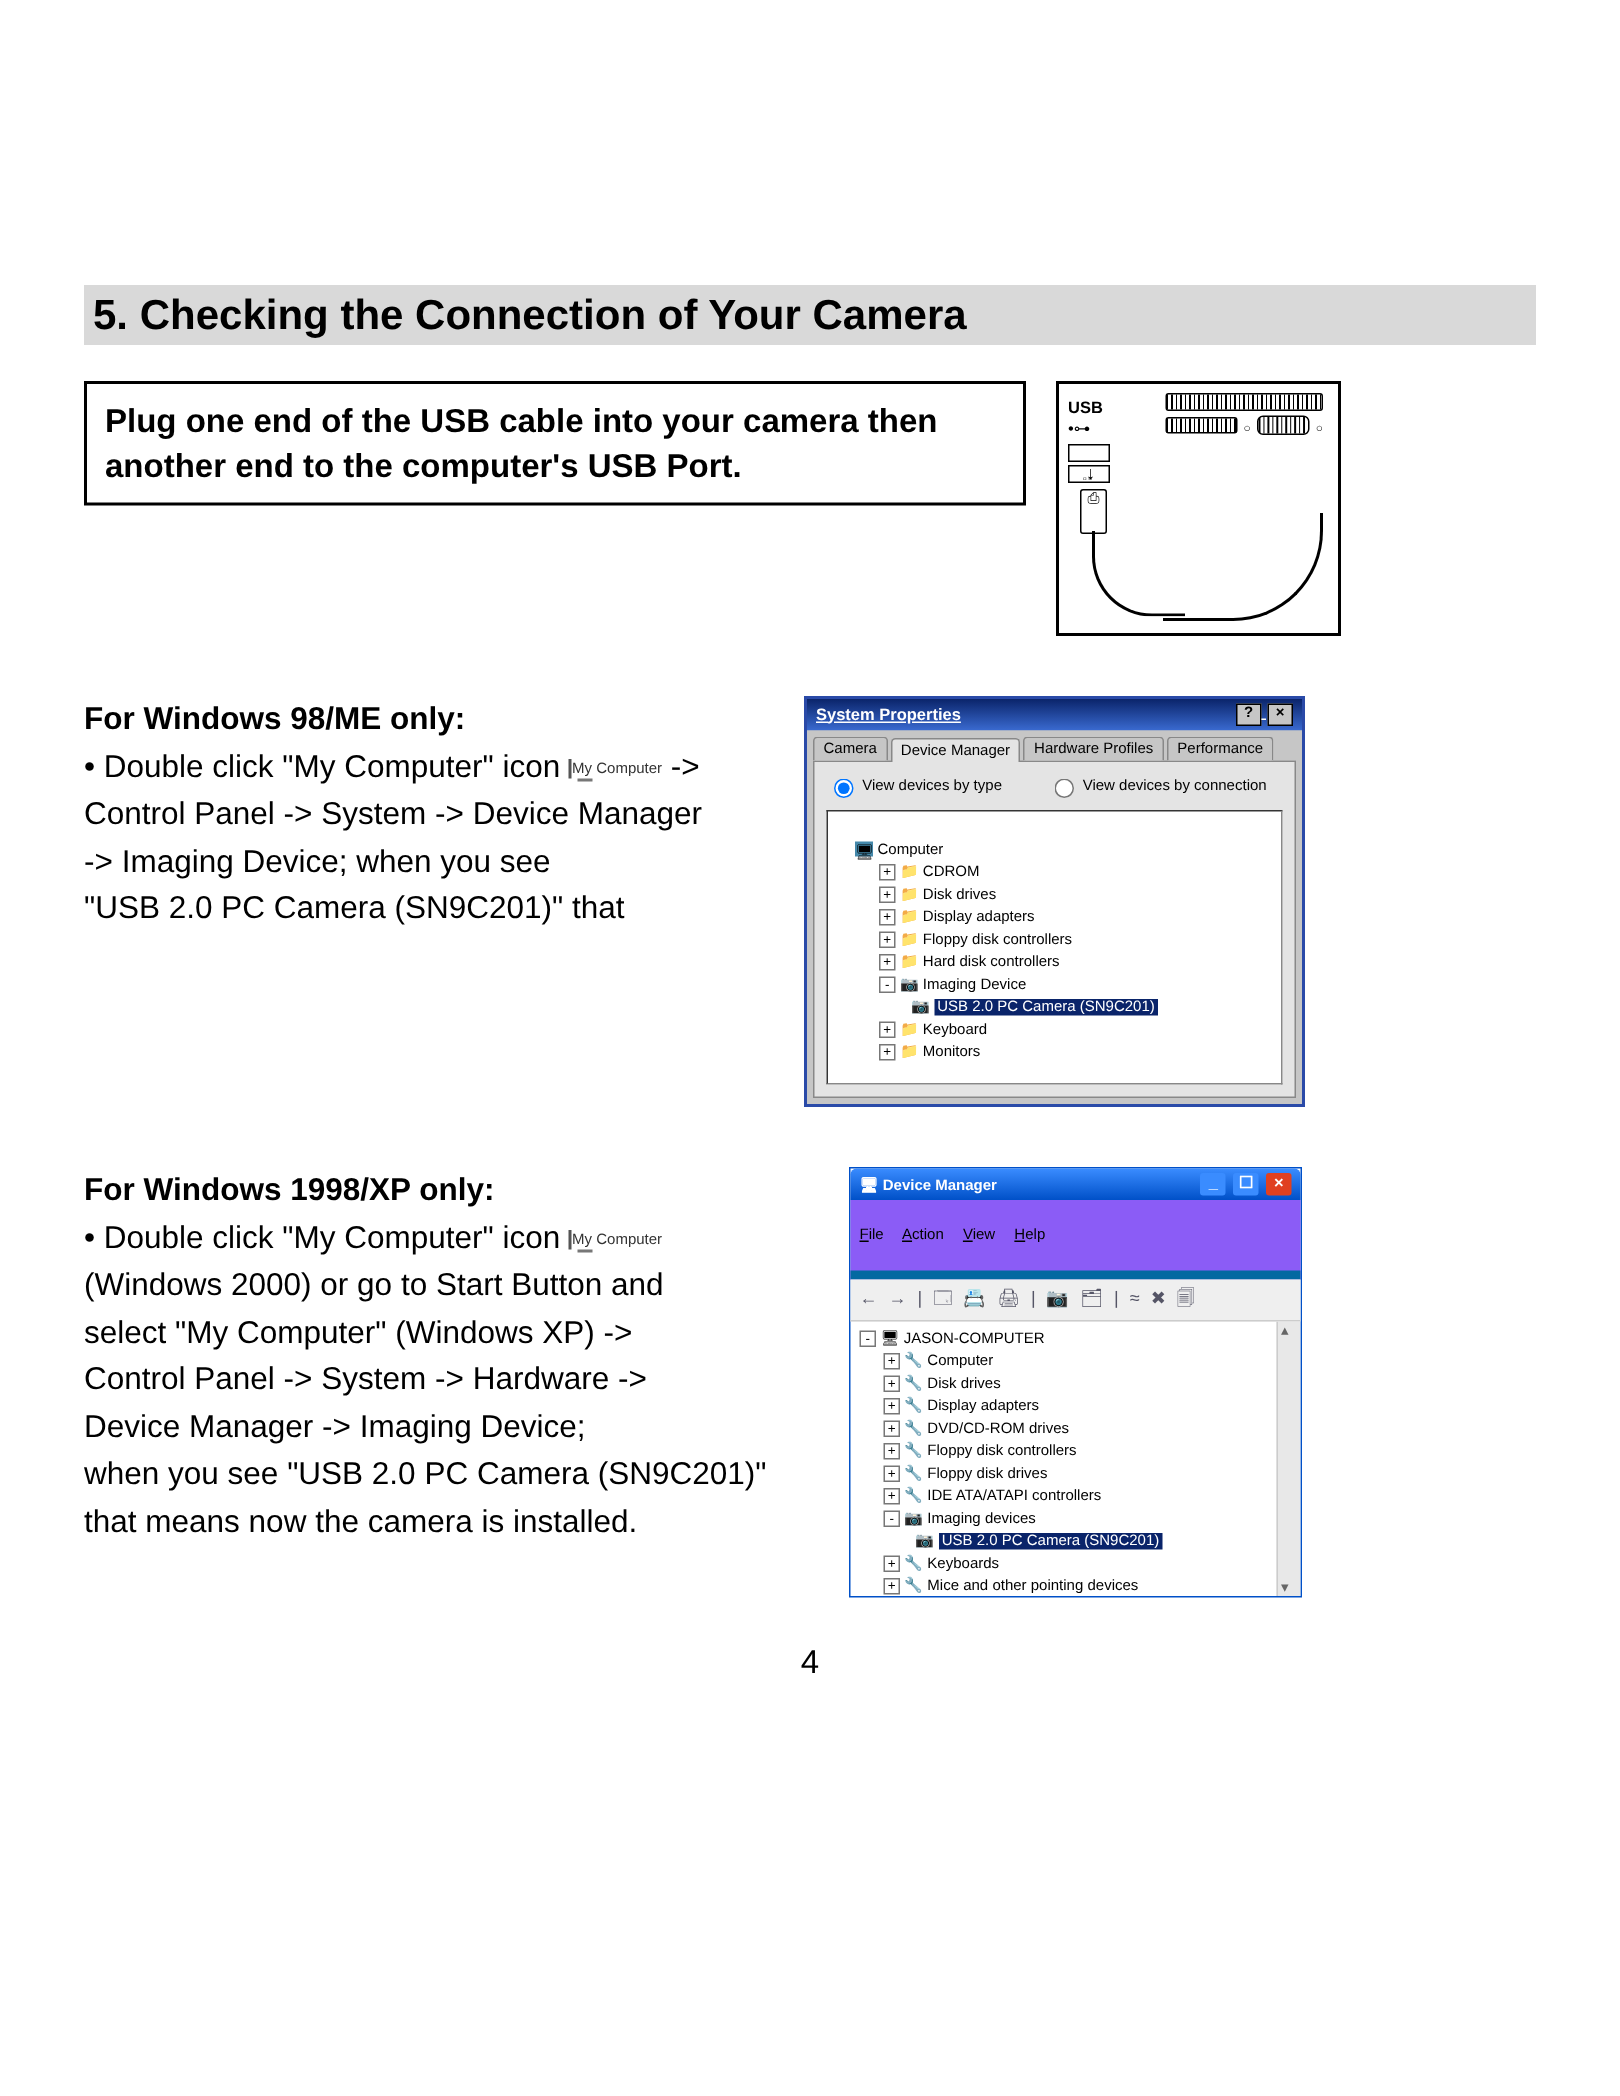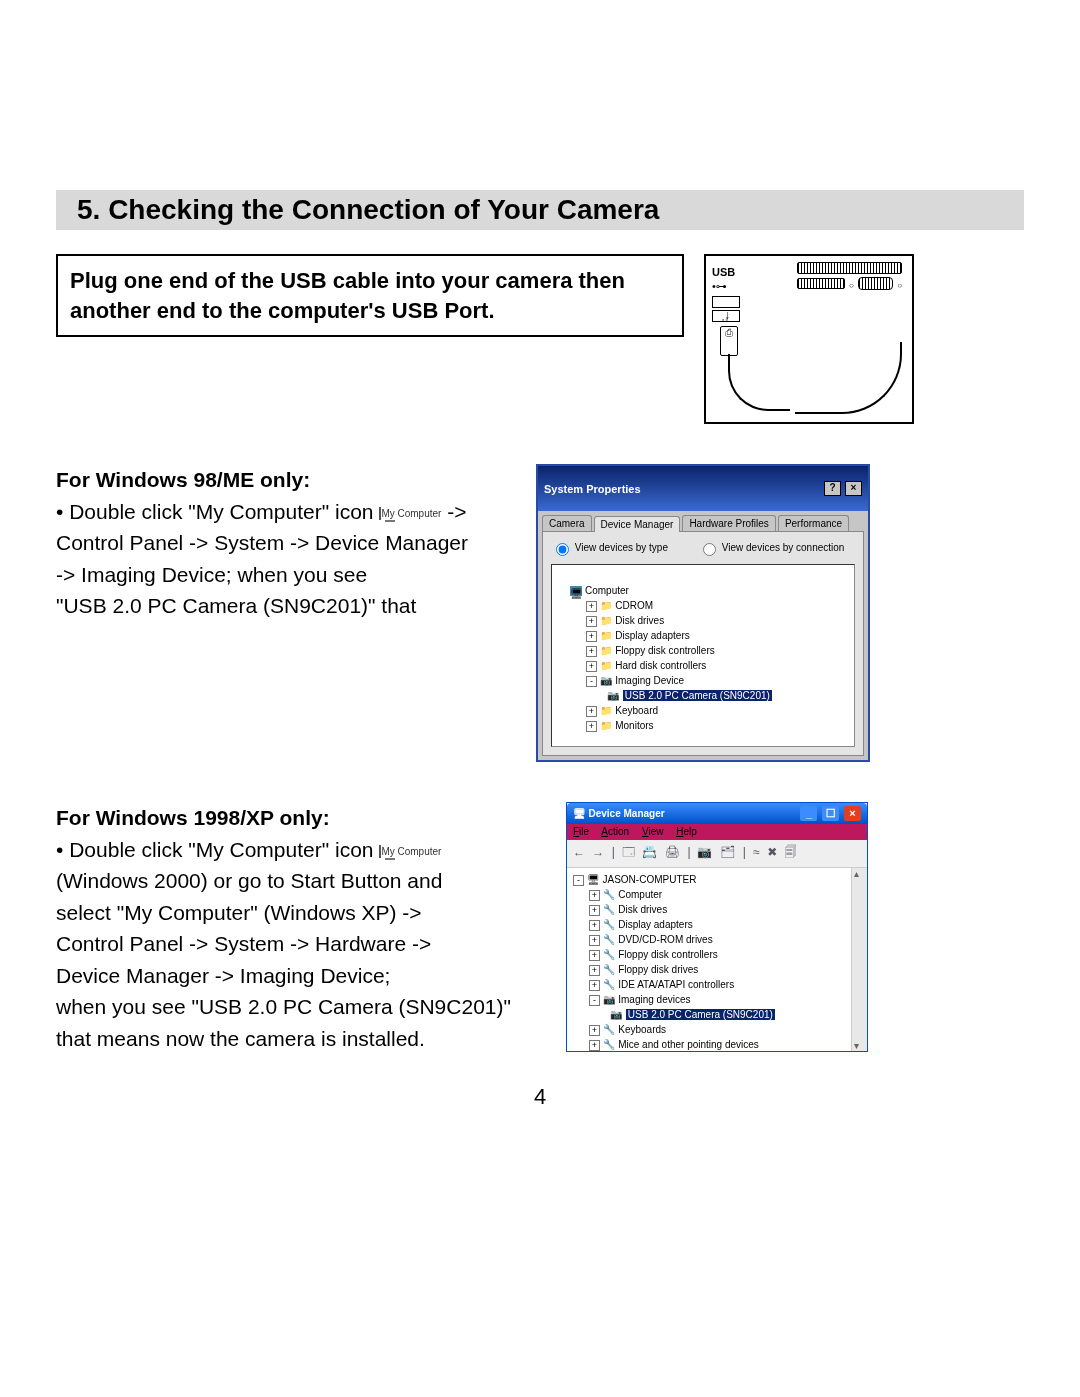--- a/index.html
+++ b/index.html
@@ -7,39 +7,39 @@
     margin: 0;
     padding: 50px 56px;
     width: 968px;
     color: #000;
     background: #fff;
   }
   h1.section-title {
     background: #d9d9d9;
     font-size: 28px;
     font-weight: bold;
-    padding: 4px 21px;
+    padding: 4px 6px;
     margin: 140px 0 24px 0;
   }
   .intro-row {
     display: flex;
     align-items: flex-start;
     gap: 20px;
   }
   .intro-box {
     border: 2px solid #000;
     padding: 10px 12px;
     font-size: 22px;
     font-weight: bold;
     line-height: 1.35;
     flex: 0 0 600px;
   }
   .diagram-box {
     border: 2px solid #000;
-    width: 210px;
+    width: 190px;
     height: 170px;
     padding: 6px;
     position: relative;
     box-sizing: border-box;
   }
   .diagram-usb-label {
     font-size: 11px;
     font-weight: bold;
   }
   .diagram-ports {
@@ -141,25 +141,26 @@
   .win98 {
     width: 330px;
     border: 2px solid #2a4aa8;
     background: #c6c6c6;
     font-size: 11px;
     position: relative;
   }
   .win98 .titlebar {
     background: linear-gradient(#0a246a,#3a6ad0);
     color: #fff;
-    padding: 15px 6px;
+    padding: 3px 6px;
     font-weight: bold;
     display: flex;
     justify-content: space-between;
     align-items: center;
+    text-decoration: underline;
   }
   .win98 .titlebar .btns span {
     display:inline-block; width:15px; height:13px; background:#c6c6c6; border:1px solid #000; color:#000; font-size:10px; line-height:12px; text-align:center; margin-left:1px;
   }
   .win98 .tabs {
     display:flex; padding: 4px 4px 0 4px; gap:2px;
     background:#c6c6c6;
   }
   .win98 .tab {
     background:#c6c6c6; border:1px solid #888; border-bottom:none;
@@ -190,21 +191,21 @@
     background: linear-gradient(#3a8cff,#0050c8);
     color:#fff; padding:3px 6px; font-weight:bold;
     display:flex; justify-content:space-between; align-items:center;
     border-radius: 4px 4px 0 0;
   }
   .winxp .titlebar .btns span{
     display:inline-block; width:17px; height:15px; background:#3a8cff; color:#fff;
     border-radius:2px; text-align:center; line-height:14px; font-size:11px; margin-left:2px;
   }
   .winxp .titlebar .btns span.close{ background:#e04020;}
-  .winxp .menubar { background:#be185d; padding:2px 6px; border-bottom:1px solid #0369a1;}
+  .winxp .menubar { background:#8b5cf6; padding:18px 6px; border-bottom:6px solid #0369a1;}
   .winxp .menubar span{ margin-right:10px;}
   .winxp .menubar span u{ text-decoration:underline;}
   .winxp .toolbar { background:#efefef; padding:3px 6px; border-bottom:1px solid #ccc; font-size:12px; color:#556;}
   .winxp .toolbar span{ margin-right:4px;}
   .winxp .treebox { padding:4px 6px; height:175px; overflow:hidden; position:relative;}
   .winxp .scrollbar { position:absolute; right:0; top:0; bottom:0; width:15px; background:#e8e8e8; border-left:1px solid #ccc;}
   .winxp .scrollbar::before{content:"▴"; position:absolute; top:0; left:2px; font-size:10px; color:#666;}
   .winxp .scrollbar::after{content:"▾"; position:absolute; bottom:0; left:2px; font-size:10px; color:#666;}
 
   .page-number {

